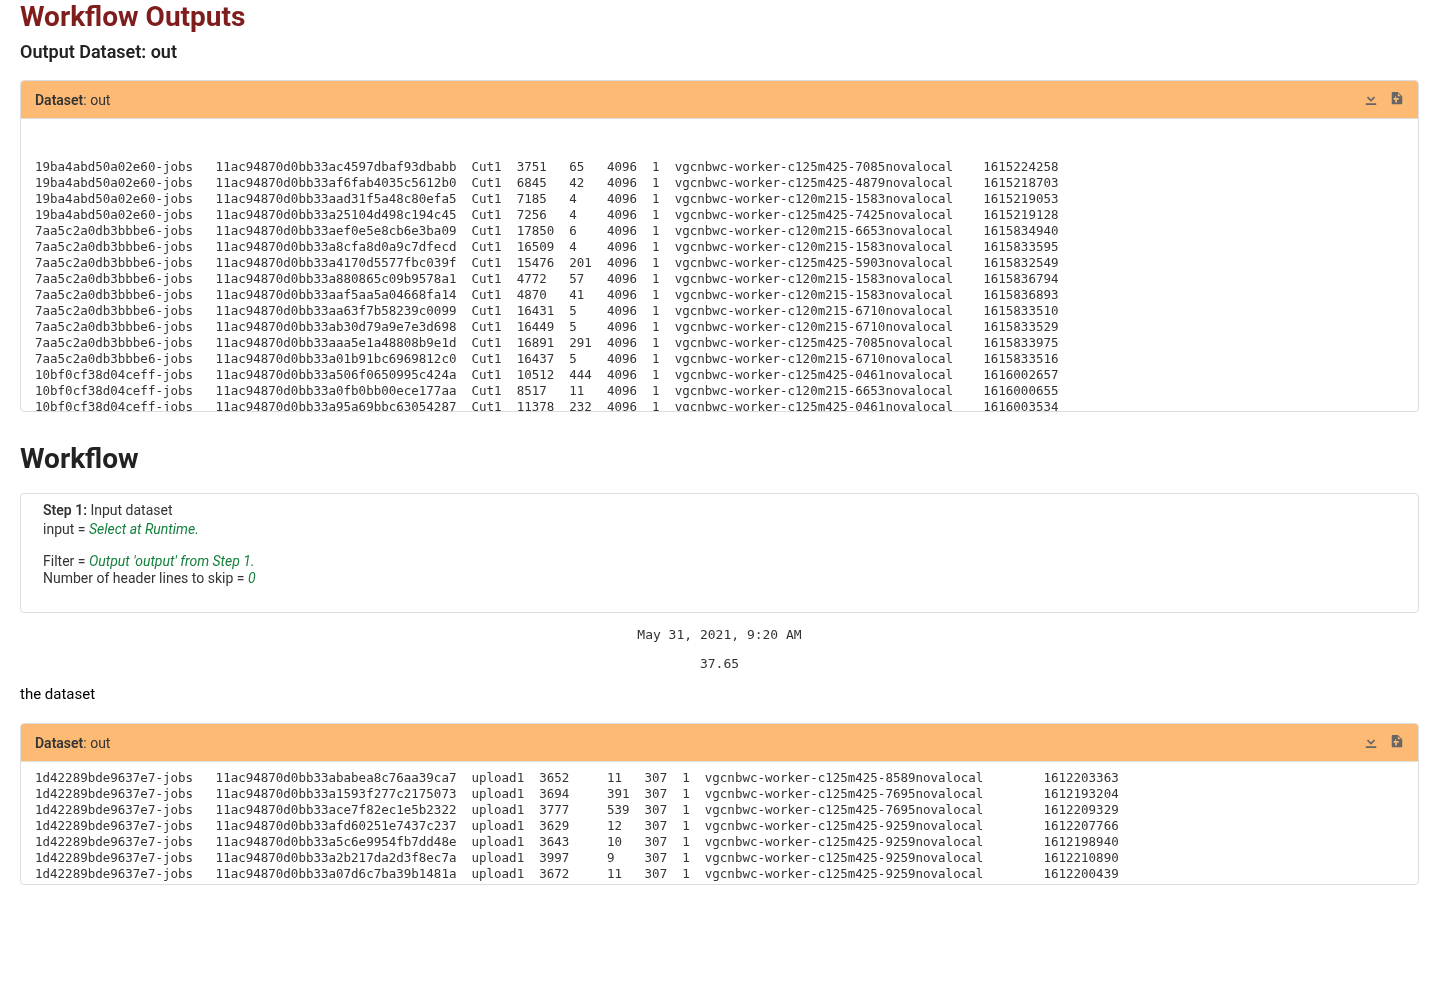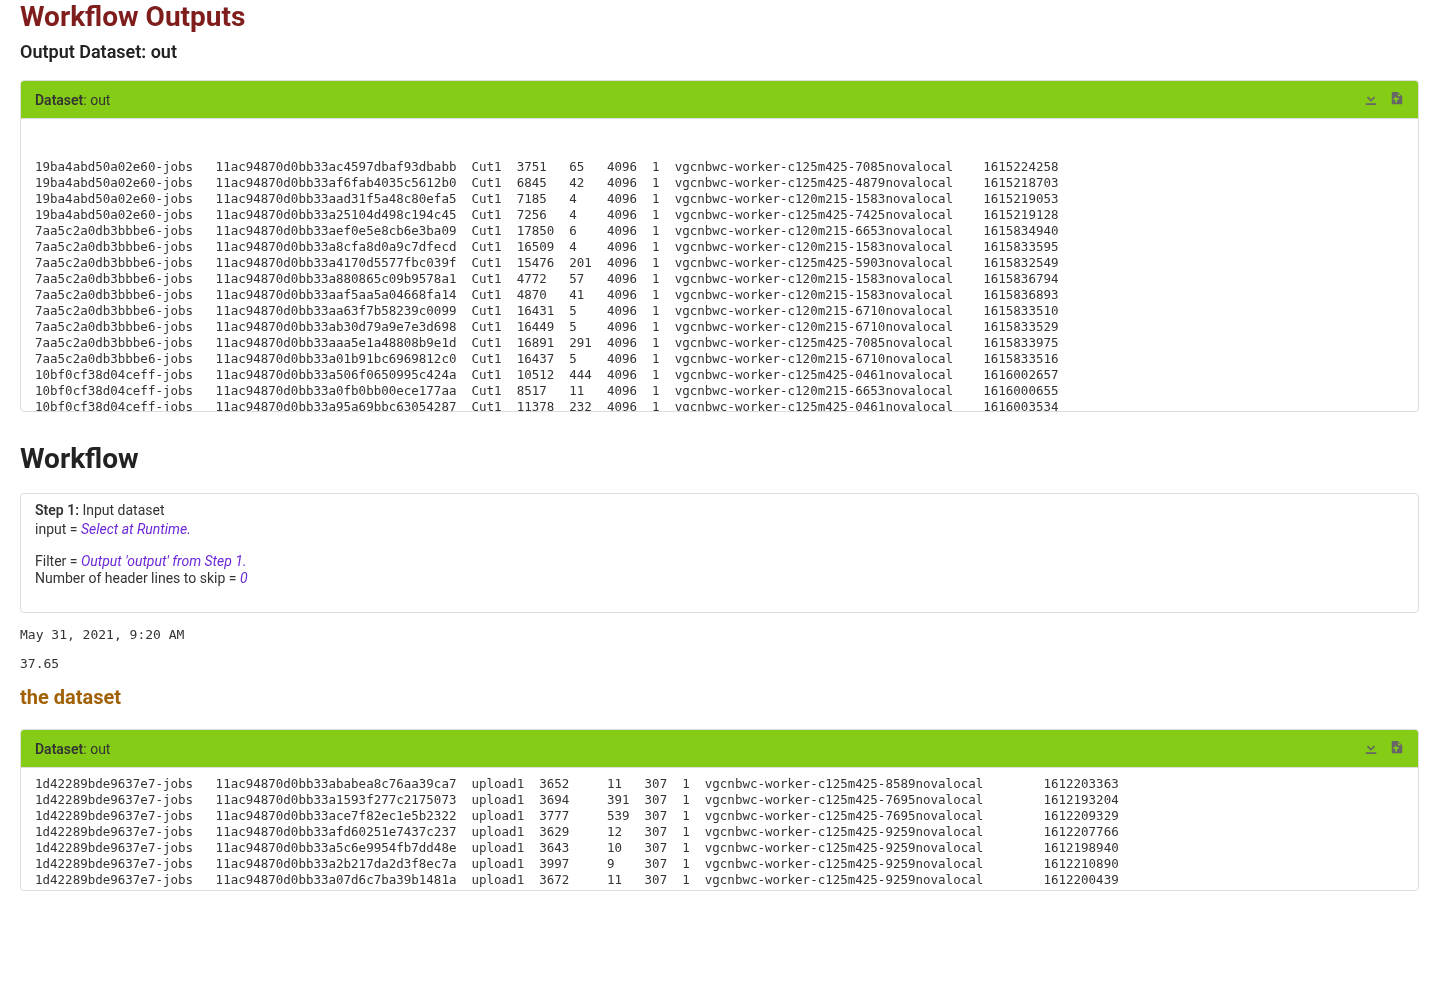--- a/index.html
+++ b/index.html
@@ -28,21 +28,21 @@
     color: #222;
   }
   .card {
     border: 1px solid #ddd;
     border-radius: 4px;
     margin-bottom: 14px;
     background: #fff;
     overflow: hidden;
   }
   .card-header {
-    background: #84cc16;
+    background: #fdba74;
     border-bottom: 1px solid #ddd;
     padding: 10px 14px;
     display: flex;
     align-items: center;
     justify-content: space-between;
     font-size: 14px;
     color: #333;
   }
   .card-header .title strong { font-weight: 600; }
   .card-header .actions {
@@ -68,37 +68,38 @@
     overflow-y: auto;
     padding: 8px 14px 0 14px;
     margin-top: 32px;
   }
   .scroll-container::-webkit-scrollbar { width: 10px; }
   .scroll-container::-webkit-scrollbar-thumb { background: #ccc; border-radius: 5px; }
   .scroll-container::-webkit-scrollbar-track { background: transparent; }
   .step {
     font-size: 14px;
     margin-bottom: 16px;
+    margin-left: 8px;
   }
   .step .step-title { font-weight: 400; margin-bottom: 3px; }
   .step .step-title strong { font-weight: 600; }
   .step .param { margin-bottom: 1px; }
-  .step .param em { color: #6d28d9; }
+  .step .param em { color: #15803d; }
   .meta-block {
     font-family: "Menlo", "Consolas", monospace;
     font-size: 13px;
     color: #333;
     margin: 14px 0 4px 0;
     white-space: pre;
+    text-align: center;
   }
   .meta-text {
-    font-size: 20px;
-    color: #a16207;
+    font-size: 15px;
+    color: #000000;
     margin: 14px 0 20px 0;
-    font-weight: bold;
   }
   .icon-svg { width: 14px; height: 14px; fill: #666; }
 </style>
 </head>
 <body>
 
 <h1>Workflow Outputs</h1>
 <h2 class="sub">
   <span>Output Dataset:</span>
   <span>out</span>

